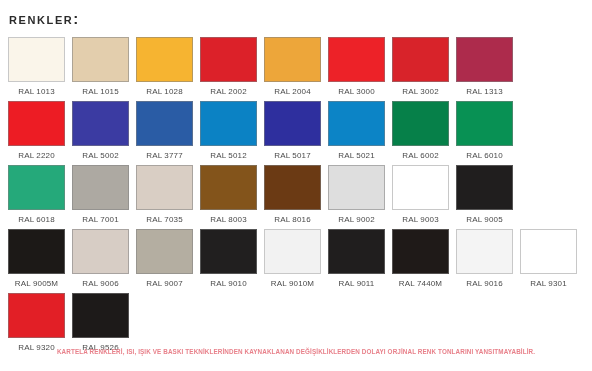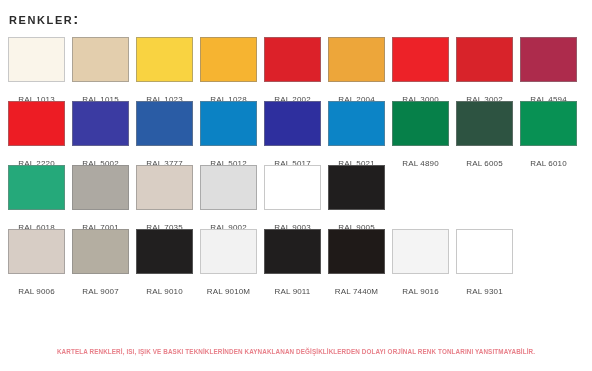--- a/index.html
+++ b/index.html
@@ -59,21 +59,21 @@
   .swatch {
     width: 57px;
     height: 45px;
     box-sizing: border-box;
     border: 1px solid rgba(130,130,130,0.55);
   }
   .swatch.light-edge {
     border: 1px solid #c8c8c8;
   }
   .label {
-    margin-top: 12px;
+    margin-top: 4px;
     font-family: "Liberation Sans", sans-serif;
     font-size: 8px;
     letter-spacing: 0.15px;
     color: #4a4a4a;
     text-align: center;
     white-space: nowrap;
     line-height: 11px;
   }
   
   #footer {
@@ -102,24 +102,20 @@
       <div class="row">
         <div class="cell">
           <div class="swatch light-edge" style="background: rgb(250, 245, 234);"></div>
           <div class="label">RAL 1013</div>
         </div>
         <div class="cell">
           <div class="swatch" style="background: rgb(227, 206, 173);"></div>
           <div class="label">RAL 1015</div>
         </div>
         <div class="cell">
-          <div class="swatch" style="background: rgb(249, 211, 65);"></div>
-          <div class="label">RAL 1023</div>
-        </div>
-        <div class="cell">
           <div class="swatch" style="background: rgb(246, 180, 49);"></div>
           <div class="label">RAL 1028</div>
         </div>
         <div class="cell">
           <div class="swatch" style="background: rgb(220, 33, 41);"></div>
           <div class="label">RAL 2002</div>
         </div>
         <div class="cell">
           <div class="swatch" style="background: rgb(237, 166, 58);"></div>
           <div class="label">RAL 2004</div>
@@ -127,21 +123,21 @@
         <div class="cell">
           <div class="swatch" style="background: rgb(237, 34, 40);"></div>
           <div class="label">RAL 3000</div>
         </div>
         <div class="cell">
           <div class="swatch" style="background: rgb(216, 35, 42);"></div>
           <div class="label">RAL 3002</div>
         </div>
         <div class="cell">
           <div class="swatch" style="background: rgb(173, 43, 76);"></div>
-          <div class="label">RAL 4594</div>
+          <div class="label">RAL 1313</div>
         </div>
       </div>
       <div class="row">
         <div class="cell">
           <div class="swatch" style="background: rgb(237, 28, 36);"></div>
           <div class="label">RAL 2220</div>
         </div>
         <div class="cell">
           <div class="swatch" style="background: rgb(59, 59, 162);"></div>
           <div class="label">RAL 5002</div>
@@ -157,59 +153,67 @@
         <div class="cell">
           <div class="swatch" style="background: rgb(46, 47, 158);"></div>
           <div class="label">RAL 5017</div>
         </div>
         <div class="cell">
           <div class="swatch" style="background: rgb(12, 132, 198);"></div>
           <div class="label">RAL 5021</div>
         </div>
         <div class="cell">
           <div class="swatch" style="background: rgb(6, 128, 73);"></div>
-          <div class="label">RAL 4890</div>
-        </div>
-        <div class="cell">
-          <div class="swatch" style="background: rgb(45, 83, 65);"></div>
-          <div class="label">RAL 6005</div>
+          <div class="label">RAL 6002</div>
         </div>
         <div class="cell">
           <div class="swatch" style="background: rgb(8, 145, 84);"></div>
           <div class="label">RAL 6010</div>
         </div>
       </div>
       <div class="row">
         <div class="cell">
           <div class="swatch" style="background: rgb(37, 169, 122);"></div>
           <div class="label">RAL 6018</div>
         </div>
         <div class="cell">
           <div class="swatch" style="background: rgb(173, 169, 162);"></div>
           <div class="label">RAL 7001</div>
         </div>
         <div class="cell">
           <div class="swatch" style="background: rgb(217, 206, 196);"></div>
           <div class="label">RAL 7035</div>
         </div>
         <div class="cell">
+          <div class="swatch" style="background: rgb(131, 84, 27);"></div>
+          <div class="label">RAL 8003</div>
+        </div>
+        <div class="cell">
+          <div class="swatch" style="background: rgb(107, 58, 20);"></div>
+          <div class="label">RAL 8016</div>
+        </div>
+        <div class="cell">
           <div class="swatch" style="background: rgb(222, 222, 222);"></div>
           <div class="label">RAL 9002</div>
         </div>
         <div class="cell">
           <div class="swatch light-edge" style="background: rgb(255, 255, 255);"></div>
           <div class="label">RAL 9003</div>
         </div>
         <div class="cell">
           <div class="swatch" style="background: rgb(32, 30, 30);"></div>
           <div class="label">RAL 9005</div>
         </div>
       </div>
       <div class="row">
         <div class="cell">
+          <div class="swatch" style="background: rgb(28, 25, 23);"></div>
+          <div class="label">RAL 9005M</div>
+        </div>
+        <div class="cell">
           <div class="swatch" style="background: rgb(215, 205, 197);"></div>
           <div class="label">RAL 9006</div>
         </div>
         <div class="cell">
           <div class="swatch" style="background: rgb(180, 174, 161);"></div>
           <div class="label">RAL 9007</div>
         </div>
         <div class="cell">
           <div class="swatch" style="background: rgb(33, 31, 31);"></div>
           <div class="label">RAL 9010</div>
@@ -228,17 +232,27 @@
         </div>
         <div class="cell">
           <div class="swatch light-edge" style="background: rgb(244, 244, 244);"></div>
           <div class="label">RAL 9016</div>
         </div>
         <div class="cell">
           <div class="swatch light-edge" style="background: rgb(255, 255, 255);"></div>
           <div class="label">RAL 9301</div>
         </div>
       </div>
+      <div class="row">
+        <div class="cell">
+          <div class="swatch" style="background: rgb(226, 31, 38);"></div>
+          <div class="label">RAL 9320</div>
+        </div>
+        <div class="cell">
+          <div class="swatch" style="background: rgb(29, 26, 25);"></div>
+          <div class="label">RAL 9526</div>
+        </div>
+      </div>
     </div>
 
   <div id="footer" style="color: rgb(232, 128, 138);">KARTELA RENKLERİ, ISI, IŞIK VE BASKI TEKNİKLERİNDEN KAYNAKLANAN DEĞİŞİKLİKLERDEN DOLAYI ORJİNAL RENK TONLARINI YANSITMAYABİLİR.</div>
 
 </div>
 
 </body></html>

